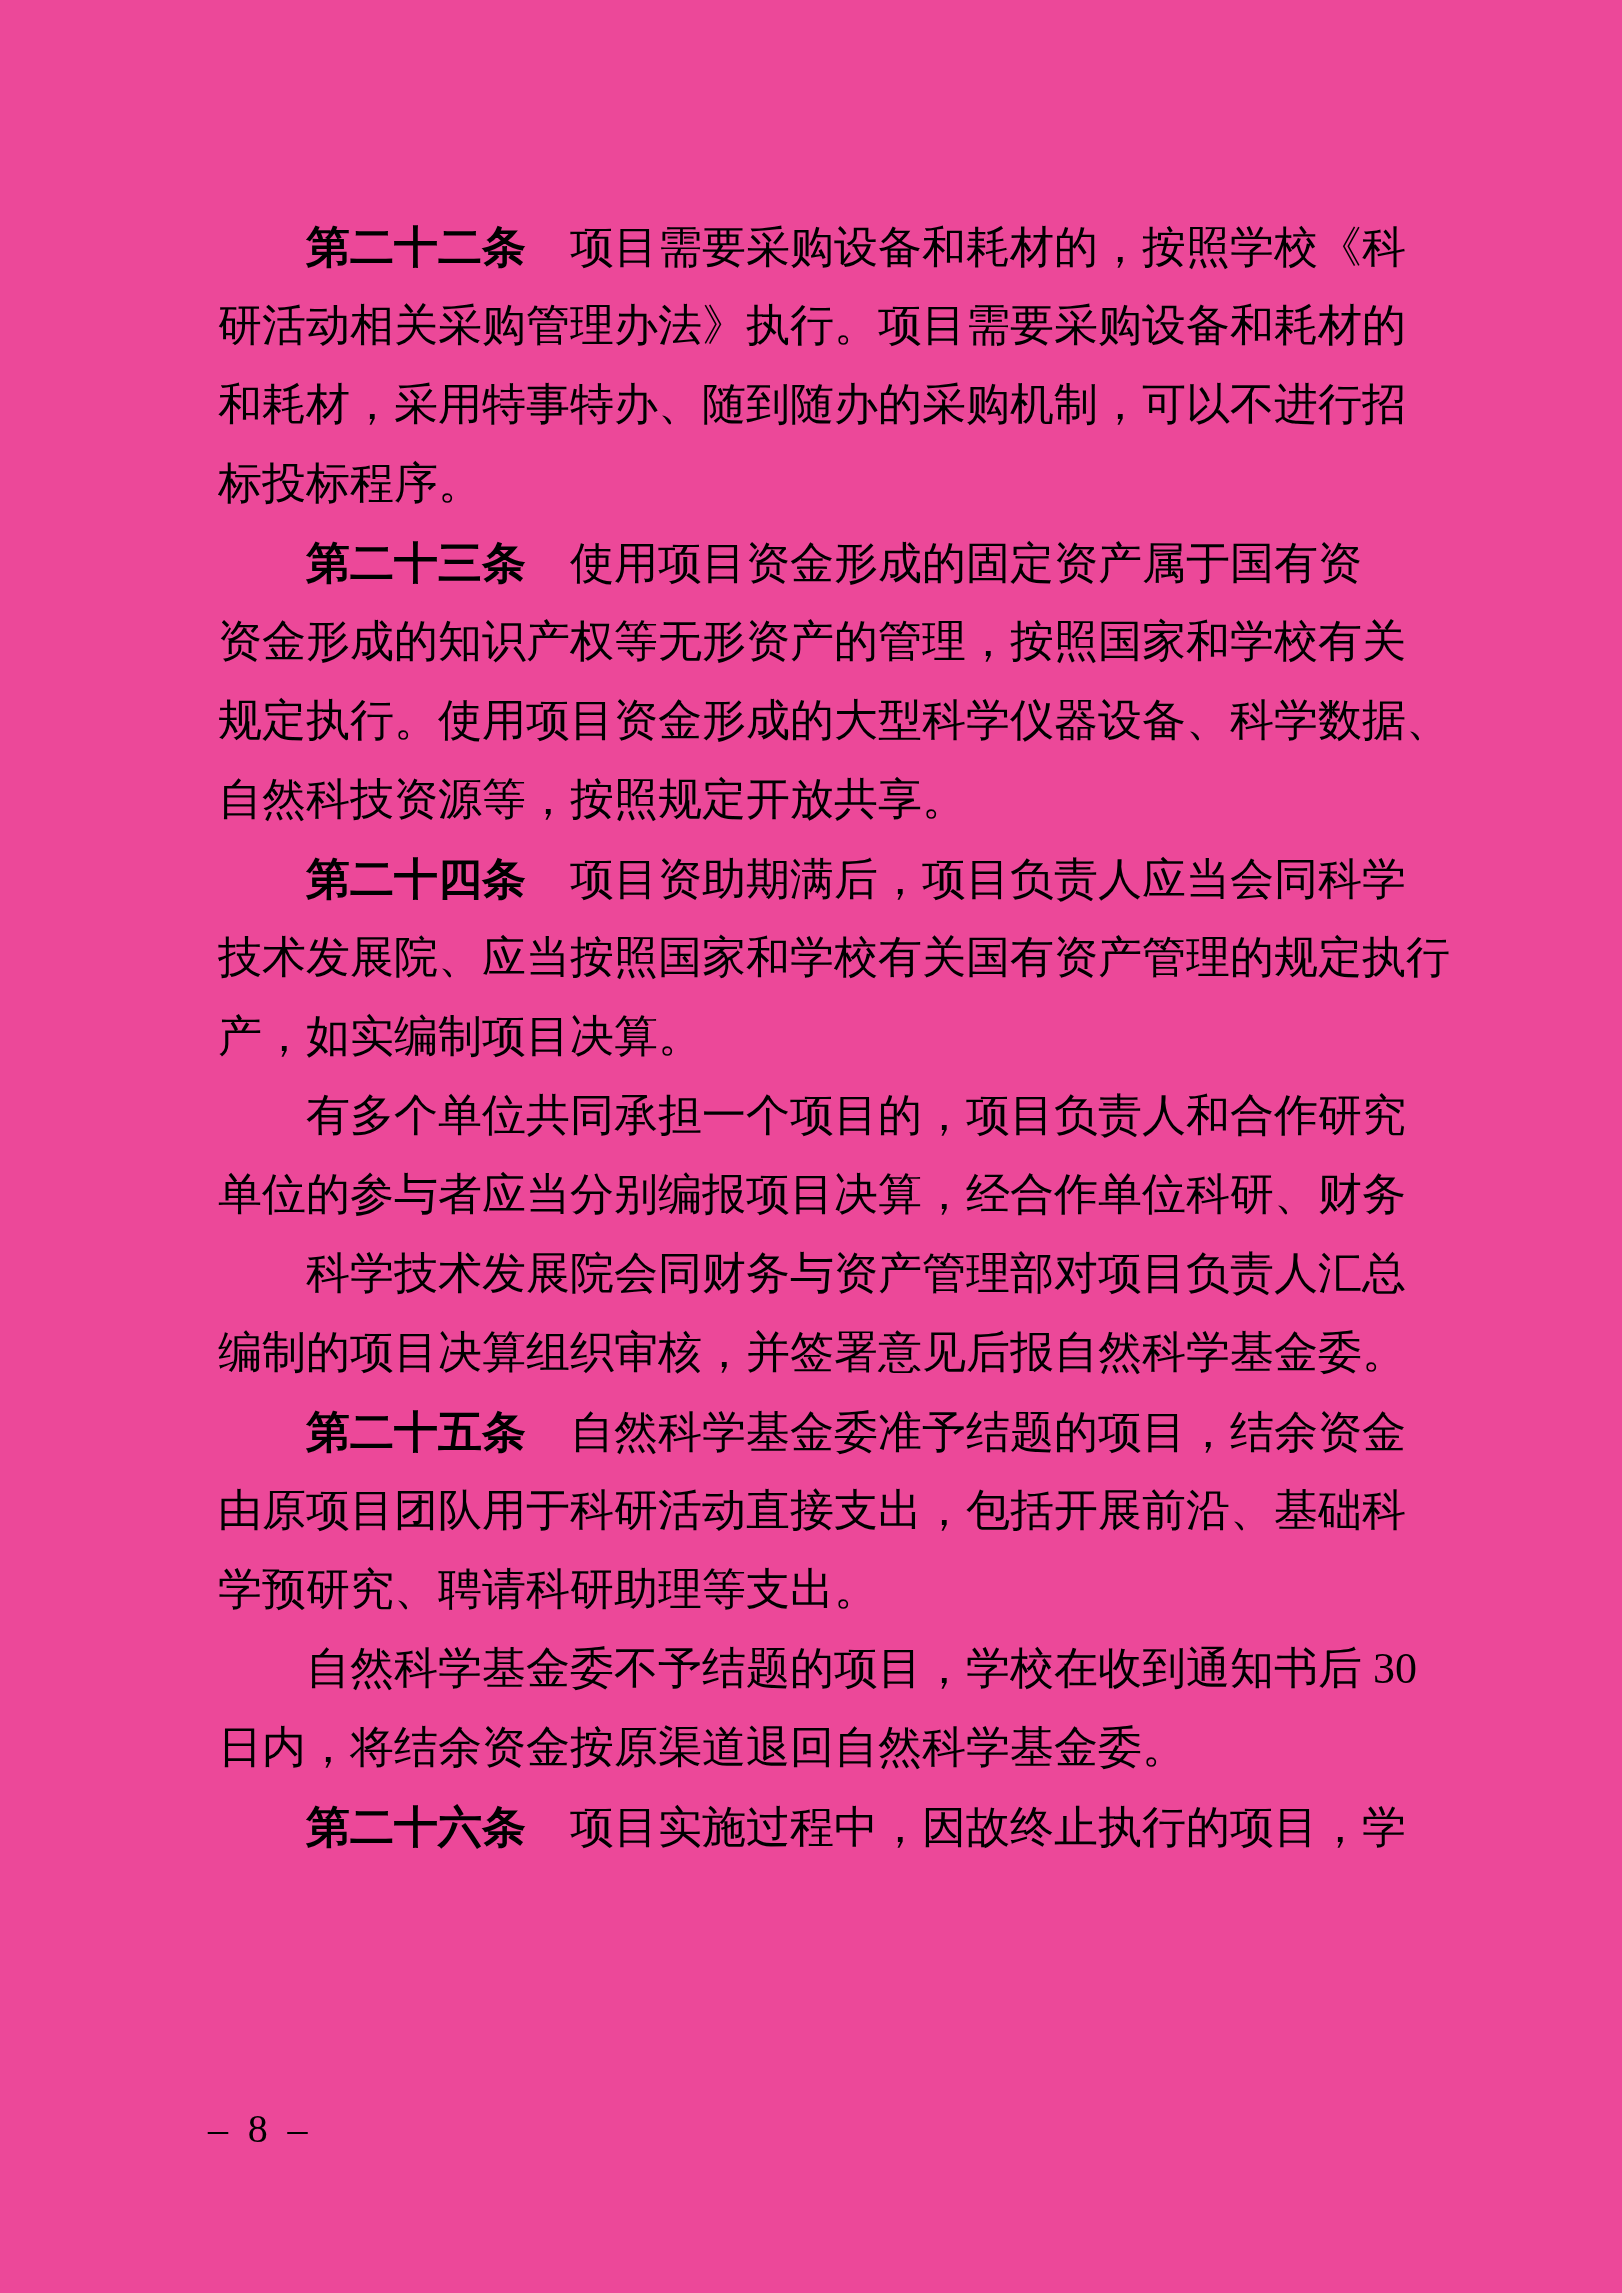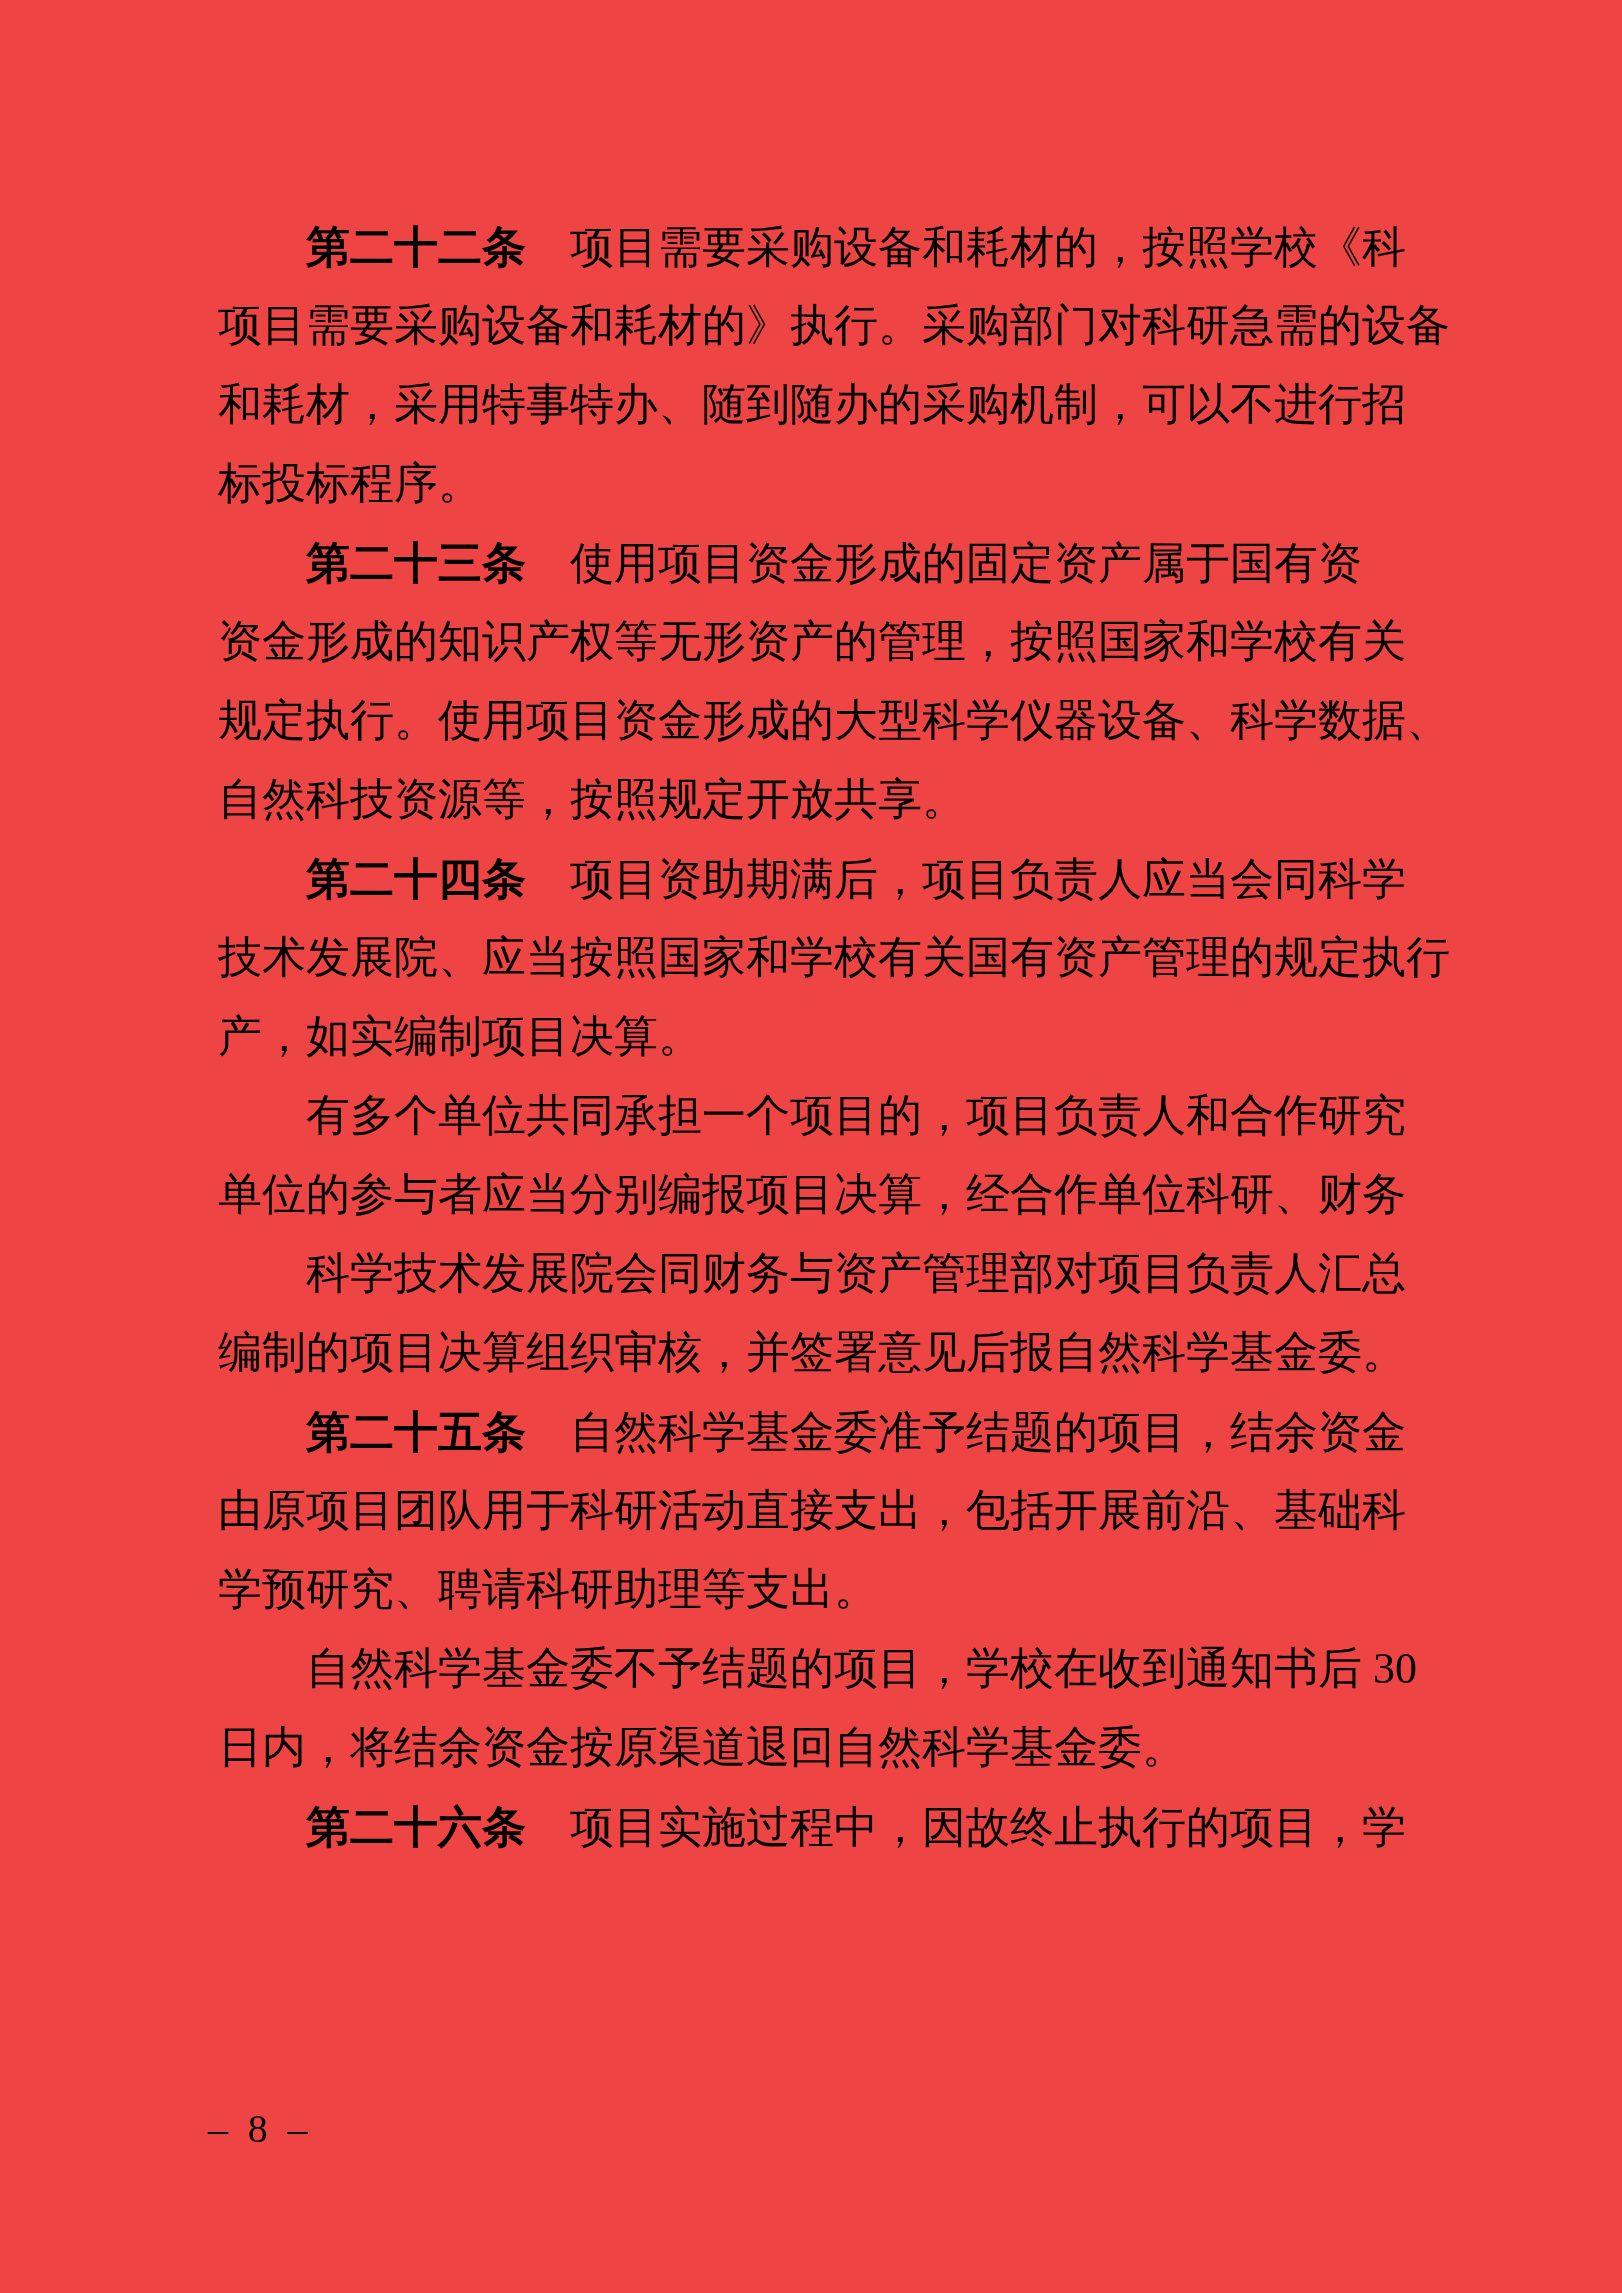--- a/index.html
+++ b/index.html
@@ -4,21 +4,21 @@
 <style>
   html, body {
     margin: 0;
     padding: 0;
     background: #ffffff;
   }
   .page {
     position: relative;
     width: 1622px;
     height: 2294px;
-    background: #ef4444;
+    background: #ec4899;
     color: #000000;
     font-family: "Liberation Serif", serif;
     overflow: hidden;
   }
   .content {
     position: absolute;
     left: 218px;
     top: 207px;
     width: 1189px;
   }
@@ -52,21 +52,21 @@
     color: #000000;
   }
 </style>
 </head>
 <body>
 
 <div class="page">
   <div class="content">
 
     <div class="line indent"><span class="head">第二十二条</span><span class="gap"></span><span>项目需要采购设备和耗材的，按照学校《科</span></div>
-    <div class="line"><span>项目需要采购设备和耗材的》执行。采购部门对科研急需的设备</span></div>
+    <div class="line"><span>研活动相关采购管理办法》执行。项目需要采购设备和耗材的</span></div>
     <div class="line"><span>和耗材，采用特事特办、随到随办的采购机制，可以不进行招</span></div>
     <div class="line"><span>标投标程序。</span></div>
 
     <div class="line indent"><span class="head">第二十三条</span><span class="gap"></span><span>使用项目资金形成的固定资产属于国有资</span></div>
     <div class="line"><span>资金形成的知识产权等无形资产的管理，按照国家和学校有关</span></div>
     <div class="line"><span>规定执行。使用项目资金形成的大型科学仪器设备、科学数据、</span></div>
     <div class="line"><span>自然科技资源等，按照规定开放共享。</span></div>
 
     <div class="line indent"><span class="head">第二十四条</span><span class="gap"></span><span>项目资助期满后，项目负责人应当会同科学</span></div>
     <div class="line"><span>技术发展院、应当按照国家和学校有关国有资产管理的规定执行</span></div>

